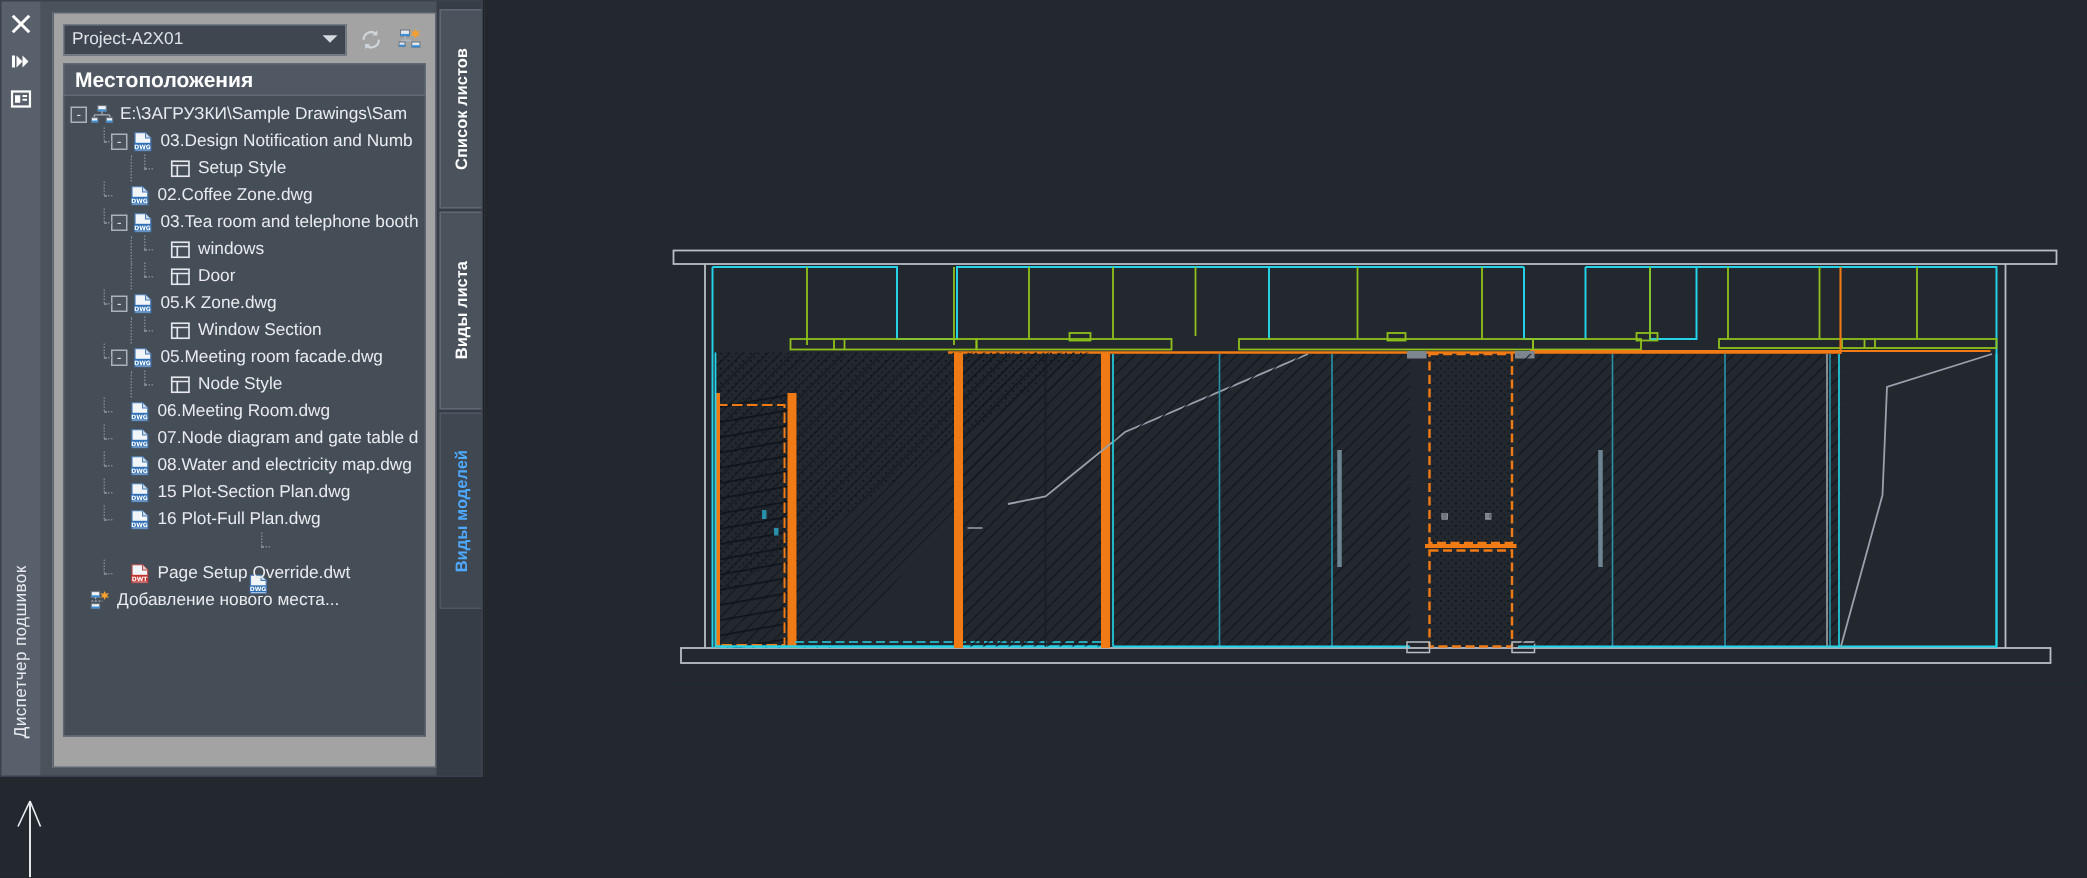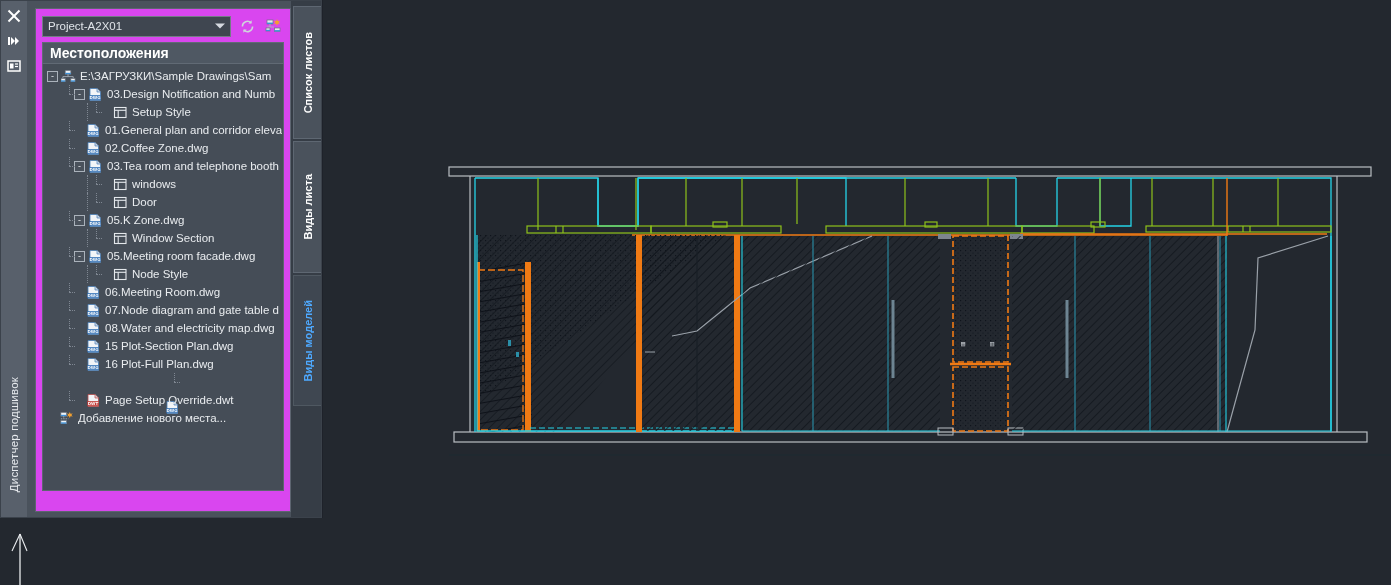--- a/index.html
+++ b/index.html
@@ -35,21 +35,21 @@
     writing-mode:vertical-rl;transform:rotate(180deg);
     color:#e7eaee;font-size:11.5px;letter-spacing:.2px;white-space:nowrap;
   }
   
   #palette-body{
     position:absolute;left:27px;top:0;right:31px;bottom:0;
     background:#4a525c;
   }
   #palette-inner{
     position:absolute;left:8px;top:8px;right:0px;bottom:6px;
-    background:#d946ef;
+    background:#a3a3a3;
     border:1px solid #5d6570;
     box-sizing:border-box;
   }
   
   .combo-row{position:absolute;left:6px;top:5px;right:6px;height:24px;display:flex;align-items:center;gap:7px;}
   .combo{
     position:relative;width:189px;height:21px;
     background:#3f4650;border:1px solid #737b86;box-sizing:border-box;
     display:flex;align-items:center;padding:0 18px 0 5px;
     color:#dfe3e8;font-size:11.5px;cursor:pointer;
@@ -382,33 +382,20 @@
               <span class="guide elbow"></span>
               <span class="expander none"></span>
               <span class="ic">
                 <svg width="15" height="15" viewBox="0 0 15 15">
                   <path d="M2 1.5 h7 l3.5 3.5 v8.5 h-10.5 z" fill="#f2f5f8" stroke="#4a7db5" stroke-width=".8"></path>
                   <path d="M9 1.5 v3.5 h3.5" fill="#cbd8e6" stroke="#4a7db5" stroke-width=".7"></path>
                   <rect x="1.5" y="8.2" width="11" height="4.6" fill="#2f6fb5"></rect>
                   <text x="7" y="12" font-family="DejaVu Sans, sans-serif" font-size="4" fill="#ffffff" text-anchor="middle" font-weight="bold">DWG</text>
                 </svg>
               </span>
-              <span class="lbl">01.General plan and corridor eleva</span>
-            </div>
-            <div class="tnode" style="padding-left: 22px;">
-              <span class="guide elbow"></span>
-              <span class="expander none"></span>
-              <span class="ic">
-                <svg width="15" height="15" viewBox="0 0 15 15">
-                  <path d="M2 1.5 h7 l3.5 3.5 v8.5 h-10.5 z" fill="#f2f5f8" stroke="#4a7db5" stroke-width=".8"></path>
-                  <path d="M9 1.5 v3.5 h3.5" fill="#cbd8e6" stroke="#4a7db5" stroke-width=".7"></path>
-                  <rect x="1.5" y="8.2" width="11" height="4.6" fill="#2f6fb5"></rect>
-                  <text x="7" y="12" font-family="DejaVu Sans, sans-serif" font-size="4" fill="#ffffff" text-anchor="middle" font-weight="bold">DWG</text>
-                </svg>
-              </span>
               <span class="lbl">02.Coffee Zone.dwg</span>
             </div>
             <div class="tnode" style="padding-left: 22px;">
               <span class="guide elbow"></span>
               <span class="expander">-</span>
               <span class="ic">
                 <svg width="15" height="15" viewBox="0 0 15 15">
                   <path d="M2 1.5 h7 l3.5 3.5 v8.5 h-10.5 z" fill="#f2f5f8" stroke="#4a7db5" stroke-width=".8"></path>
                   <path d="M9 1.5 v3.5 h3.5" fill="#cbd8e6" stroke="#4a7db5" stroke-width=".7"></path>
                   <rect x="1.5" y="8.2" width="11" height="4.6" fill="#2f6fb5"></rect>

